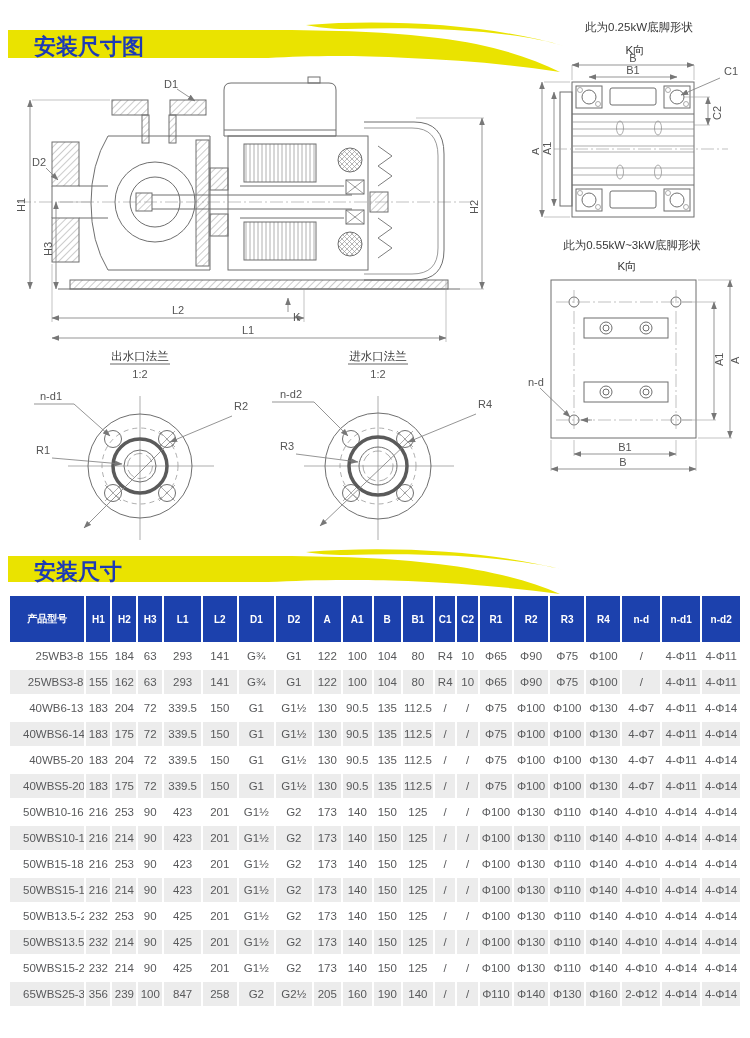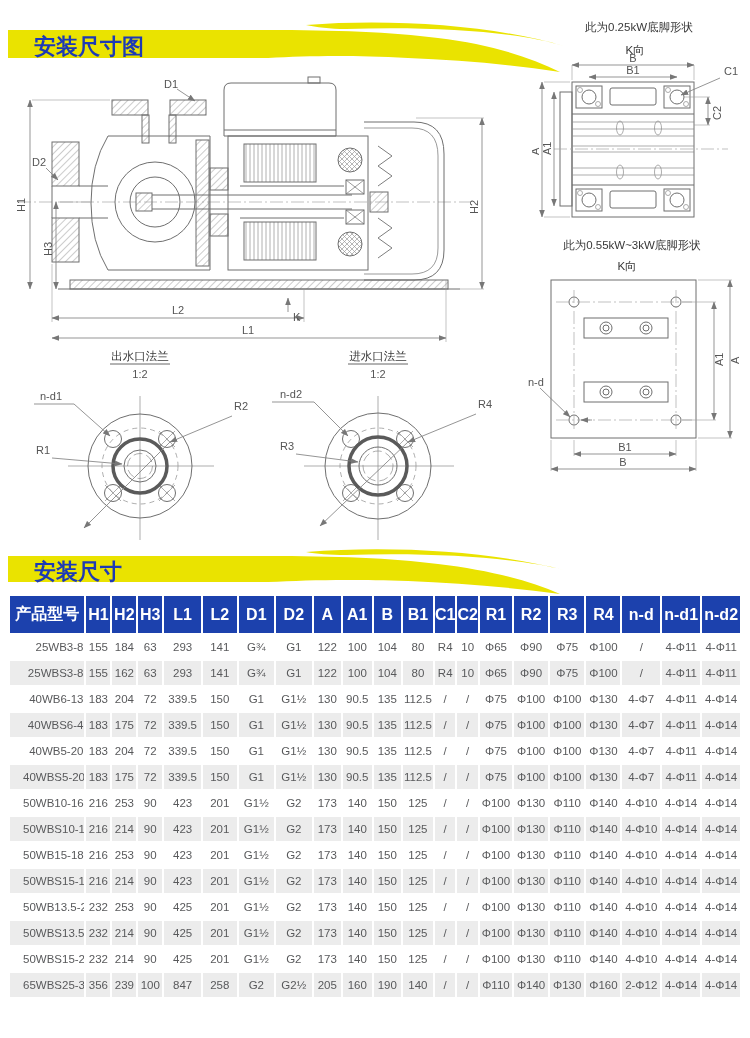--- a/index.html
+++ b/index.html
@@ -20,22 +20,22 @@
 
   
   .banner-text{font-size:22px;font-weight:bold;fill:#1d3ab5;}
 
   
   table.spec{
     border-collapse:separate;border-spacing:2px;
     table-layout:fixed;width:734px;background:#fff;
   }
   table.spec th{
-    background:#1c41ad;color:#fff;font-size:16px;font-weight:bold;
-    height:37px;padding:0;text-align:center;vertical-align:middle;overflow:hidden;
+    background:#1c41ad;color:#fff;font-size:10px;font-weight:bold;
+    height:46px;padding:0;text-align:center;vertical-align:middle;overflow:hidden;
   }
   table.spec td{
     font-size:11.5px;color:#58595b;height:24px;padding:0 1px;
     text-align:center;vertical-align:middle;background:#fff;overflow:hidden;white-space:nowrap;
   }
   table.spec tr.alt td{background:#ececec;}
   table.spec td:first-child{text-align:right;padding-left:13px;}
 </style>
 </head>
 <body>
@@ -443,21 +443,21 @@
           <td>/</td>
           <td>Φ75</td>
           <td>Φ100</td>
           <td>Φ100</td>
           <td>Φ130</td>
           <td>4-Φ7</td>
           <td>4-Φ11</td>
           <td>4-Φ14</td>
         </tr>
         <tr class="alt">
-          <td>40WBS6-4</td>
+          <td>40WBS6-14</td>
           <td>183</td>
           <td>175</td>
           <td>72</td>
           <td>339.5</td>
           <td>150</td>
           <td>G1</td>
           <td>G1½</td>
           <td>130</td>
           <td>90.5</td>
           <td>135</td>

